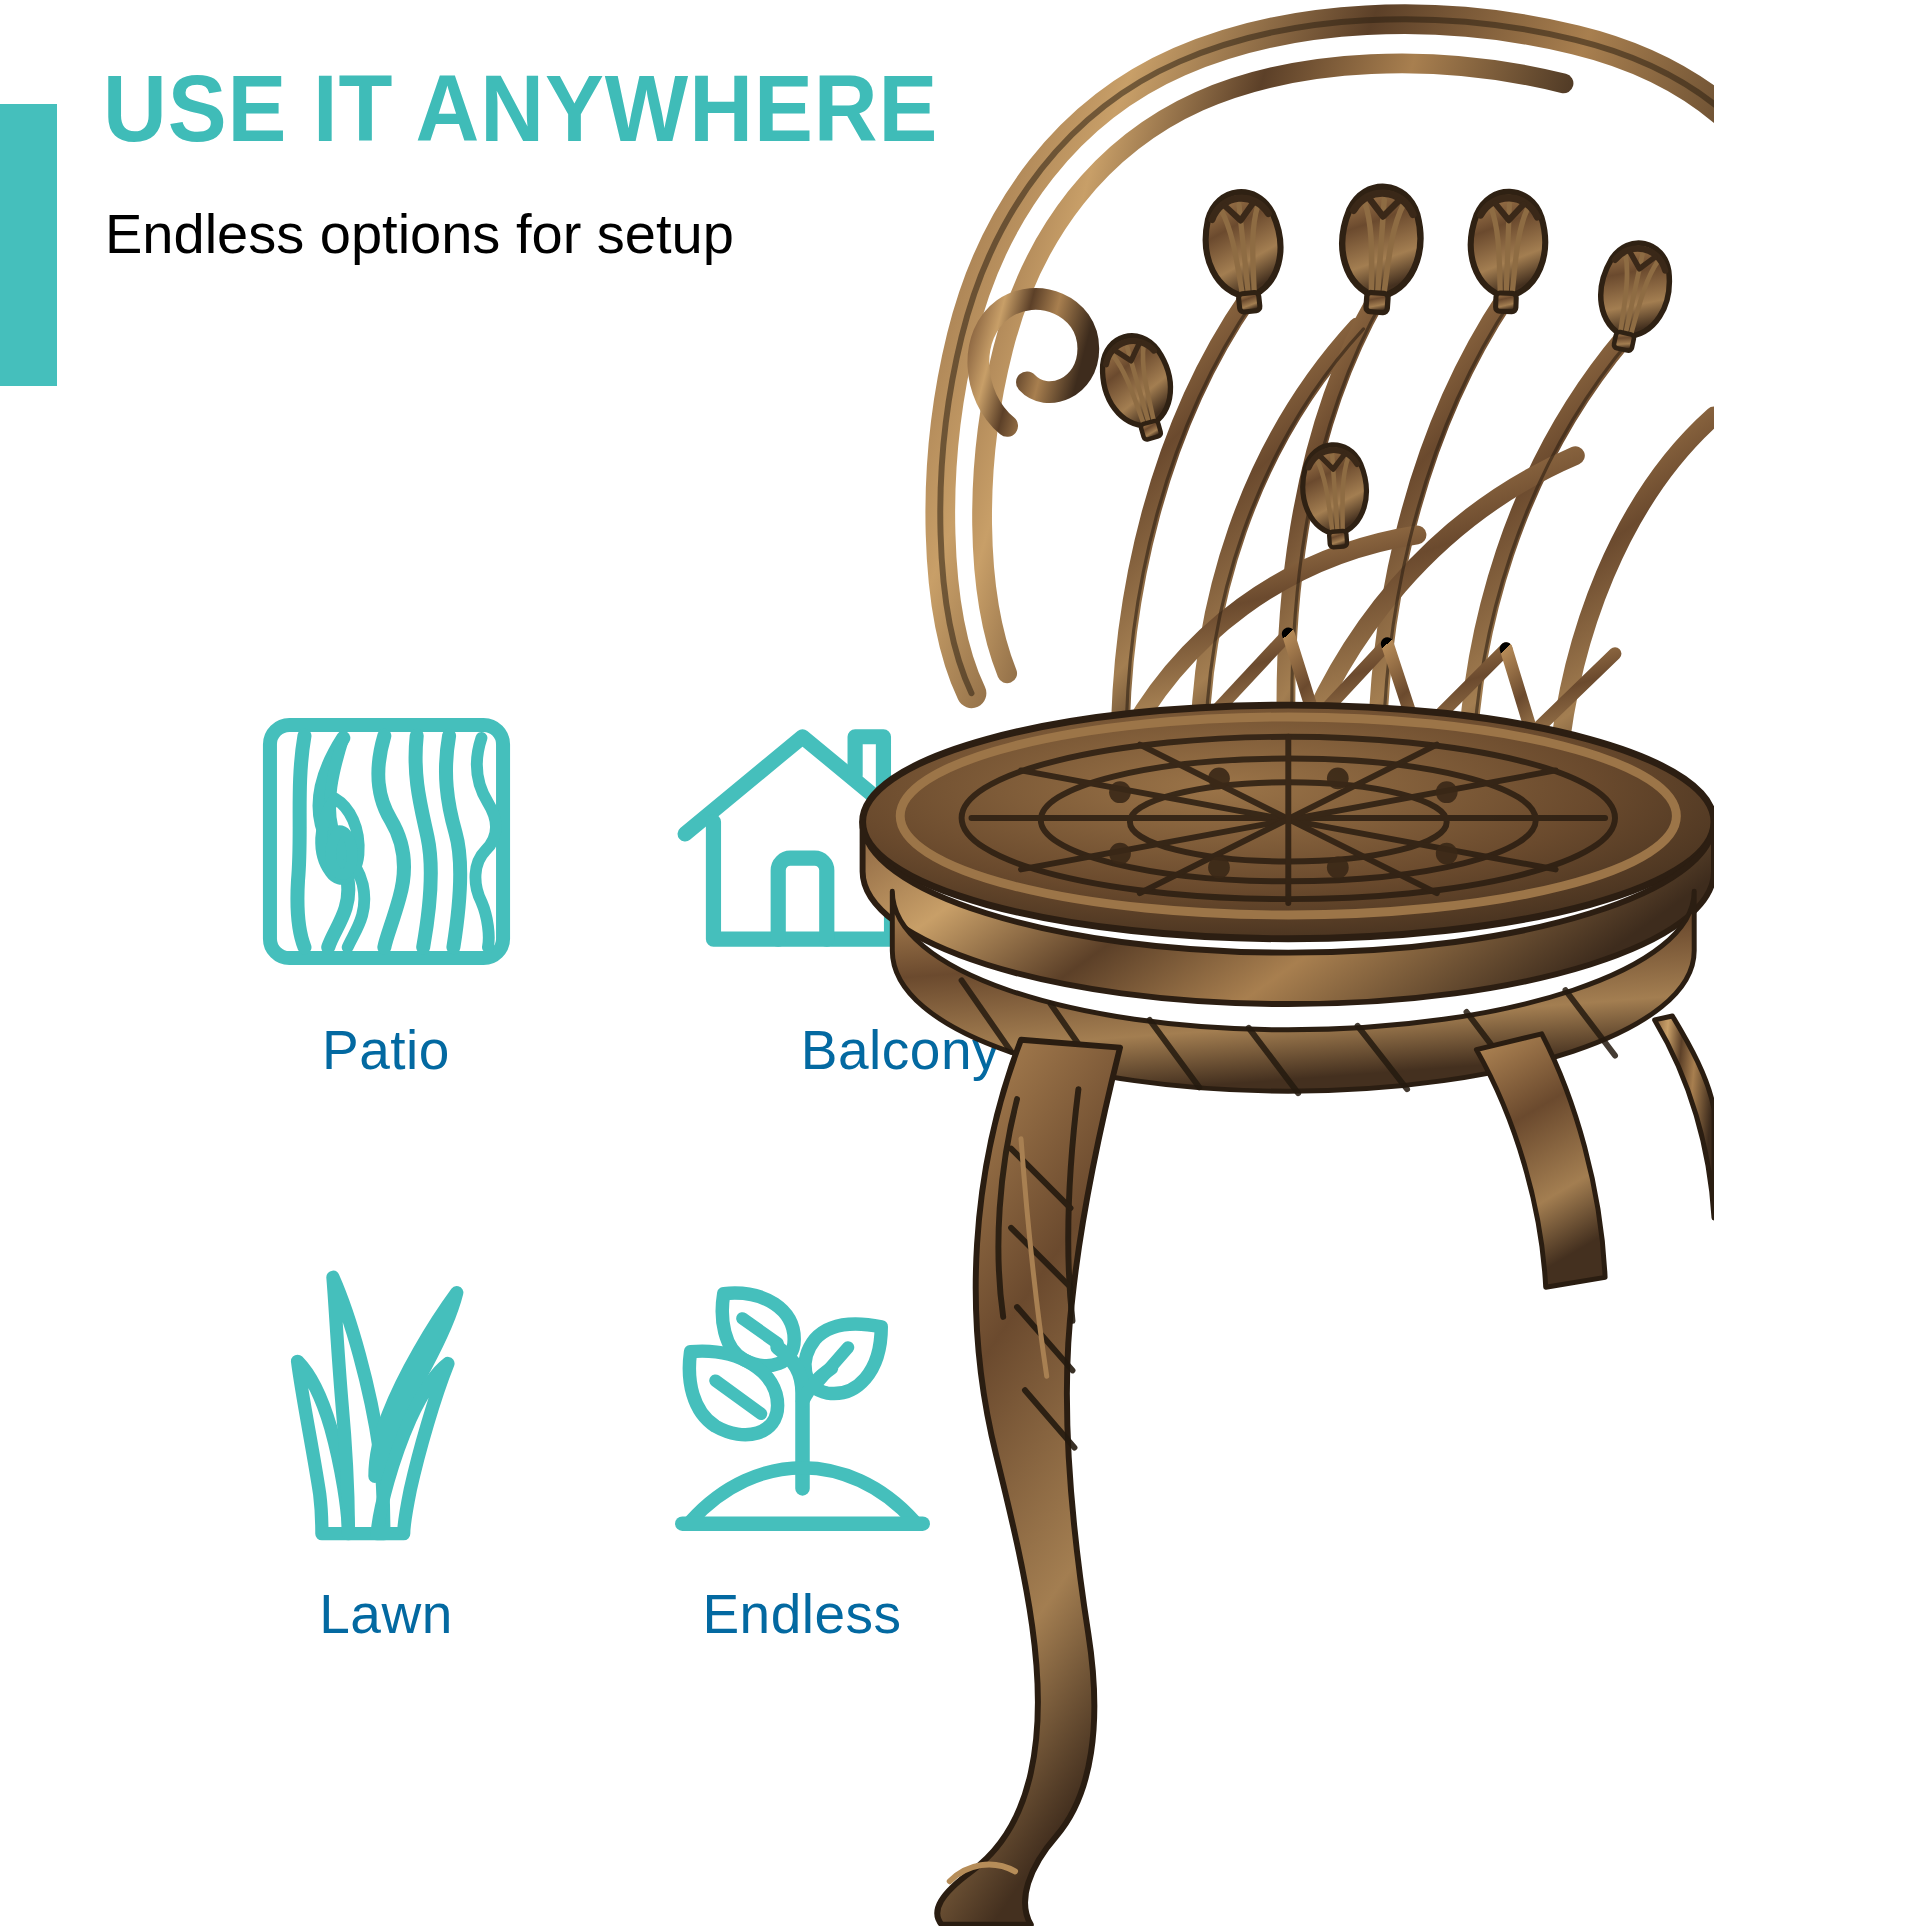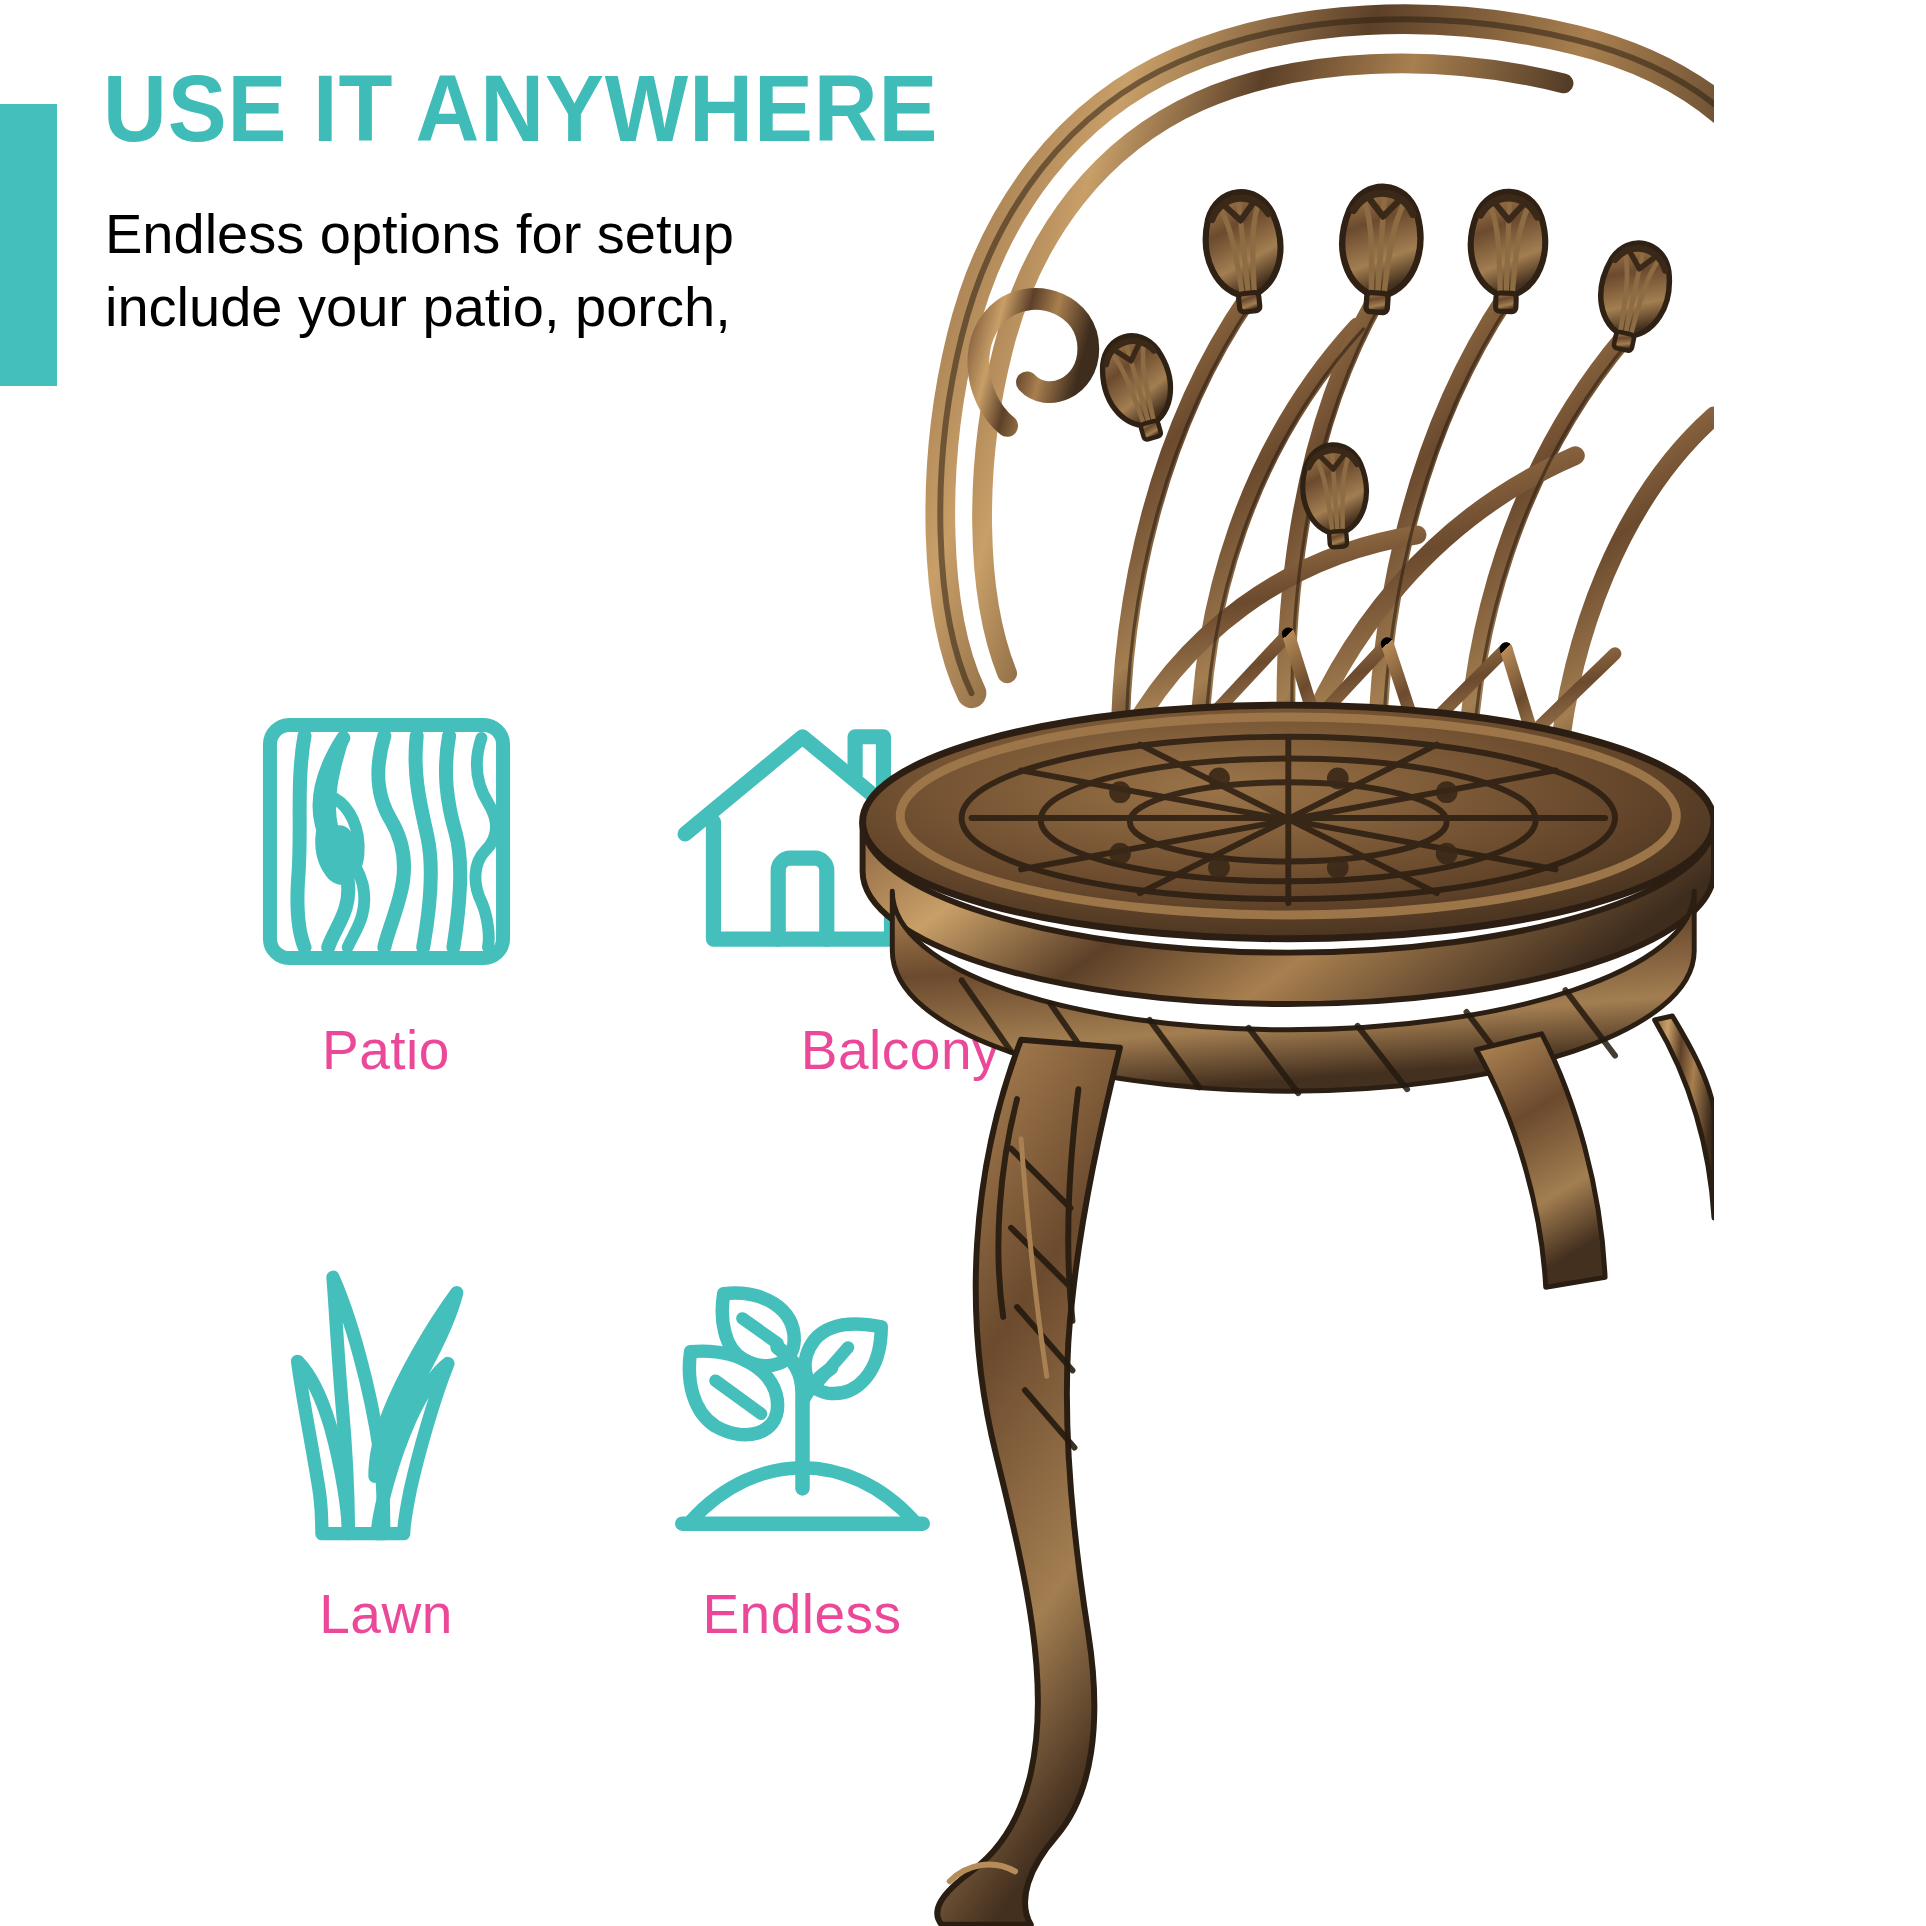--- a/index.html
+++ b/index.html
@@ -79,21 +79,21 @@
     display: flex;
     align-items: center;
     justify-content: center;
   }
   .icon-art svg { display: block; }
 
   .icon-label {
     margin-top: 28px;
     font-size: 55px;
     font-weight: 300;
-    color: #ec4899;
+    color: #0369a1;
     letter-spacing: 0.5px;
   }
 
   
   .product {
     position: absolute;
     right: 0;
     top: 0;
     width: 891px;
     height: 1927px;
@@ -104,21 +104,20 @@
 <body>
 
 <div id="page">
 
   <div class="accent-bar"></div>
 
   <div class="headline">USE IT ANYWHERE</div>
 
   <div class="subtitle">
     <span class="line">Endless options for setup</span>
-    <span class="line">include your patio, porch,</span>
   </div>
 
   <div class="icon-grid">
 
     <div class="icon-cell c-patio">
       <div class="icon-art">
         <svg width="259" height="259" viewBox="0 0 120 120" fill="none" stroke="#45bfbc" stroke-width="6.5" stroke-linecap="round" stroke-linejoin="round">
           <rect x="6" y="6" width="108" height="108" rx="9" ry="9"></rect>
           <path d="M22 11 C18 34, 21 56, 19 78 C18 95, 20 104, 22 109"></path>
           <path d="M40 12 C31 26, 27 40, 30 52 C33 64, 40 66, 42 78 C44 92, 36 100, 33 109"></path>

